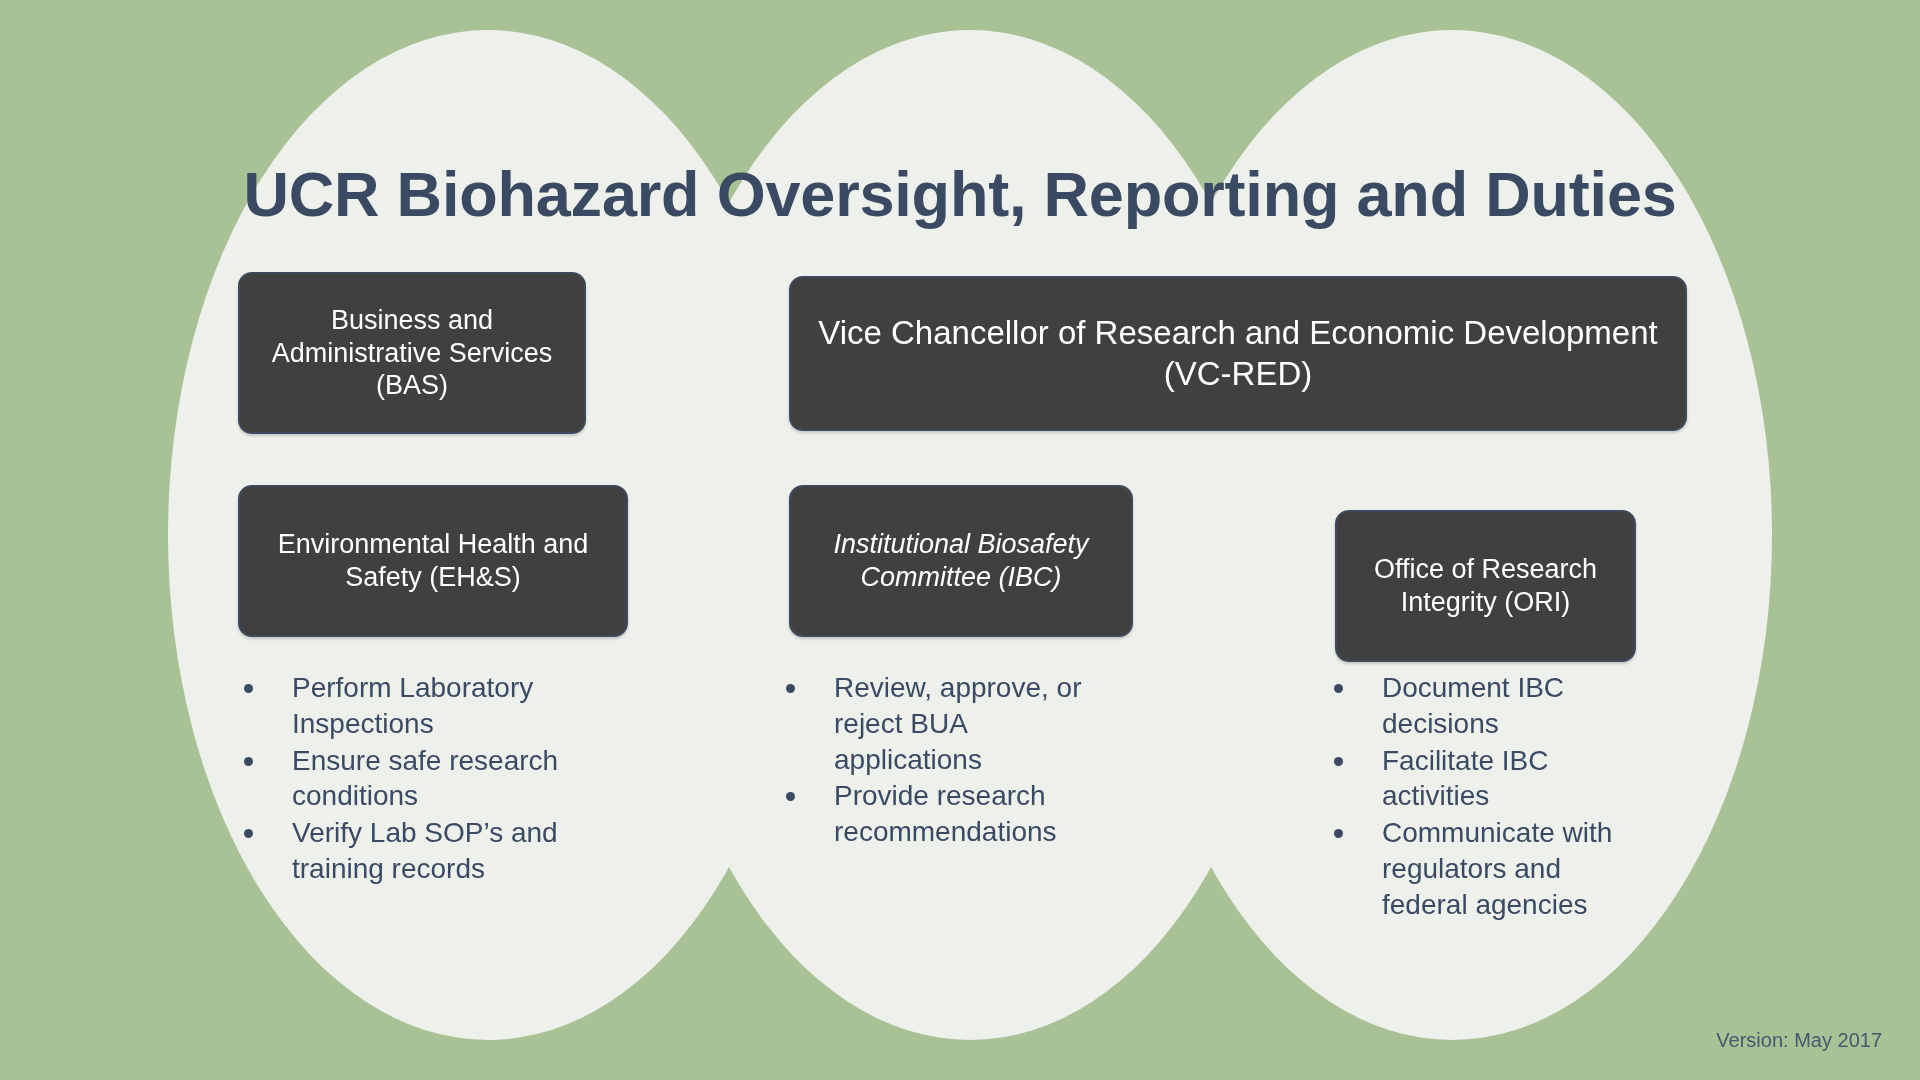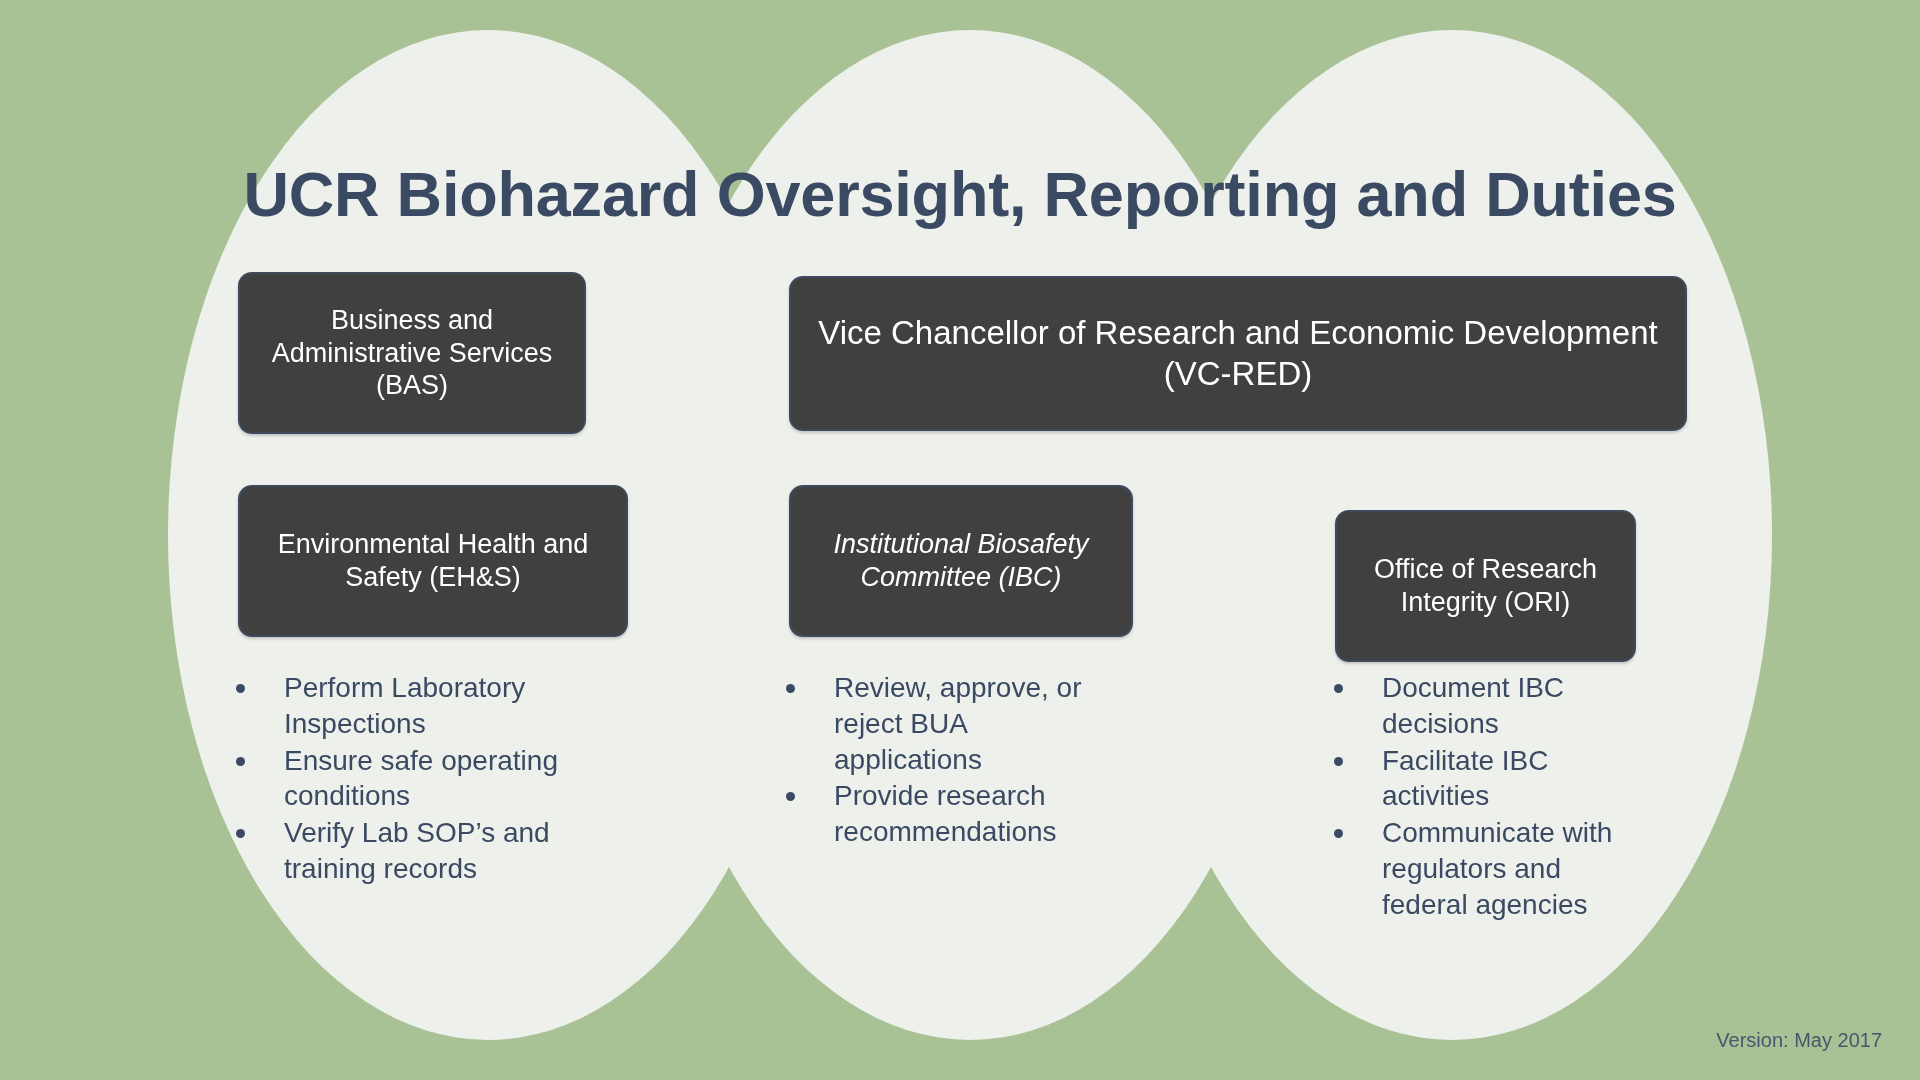--- a/index.html
+++ b/index.html
@@ -96,21 +96,21 @@
   
   .bullet-list {
     position: absolute;
     list-style: none;
     margin: 0;
     padding: 0;
     color: #3a4a63;
     font-size: 28px;
     line-height: 1.28;
   }
-  .bullet-list.col-left   { left: 232px;  top: 670px; width: 330px; }
+  .bullet-list.col-left   { left: 240px;  top: 670px; width: 330px; }
   .bullet-list.col-middle { left: 782px;  top: 670px; width: 310px; }
   .bullet-list.col-right  { left: 1330px; top: 670px; width: 300px; }
 
   .bullet-item {
     position: relative;
     padding-left: 52px;
     margin: 0 0 1px 0;
   }
   .bullet-item .dot {
     position: absolute;
@@ -166,21 +166,21 @@
     <span class="node-label">Office of Research Integrity (ORI)</span>
   </div>
 
   <ul class="bullet-list col-left">
     <li class="bullet-item">
       <span class="dot"></span>
       <span>Perform Laboratory Inspections</span>
     </li>
     <li class="bullet-item">
       <span class="dot"></span>
-      <span>Ensure safe operating conditions</span>
+      <span>Ensure safe research conditions</span>
     </li>
     <li class="bullet-item">
       <span class="dot"></span>
       <span>Verify Lab SOP’s and training records</span>
     </li>
   </ul>
 
   <ul class="bullet-list col-middle">
     <li class="bullet-item">
       <span class="dot"></span>

